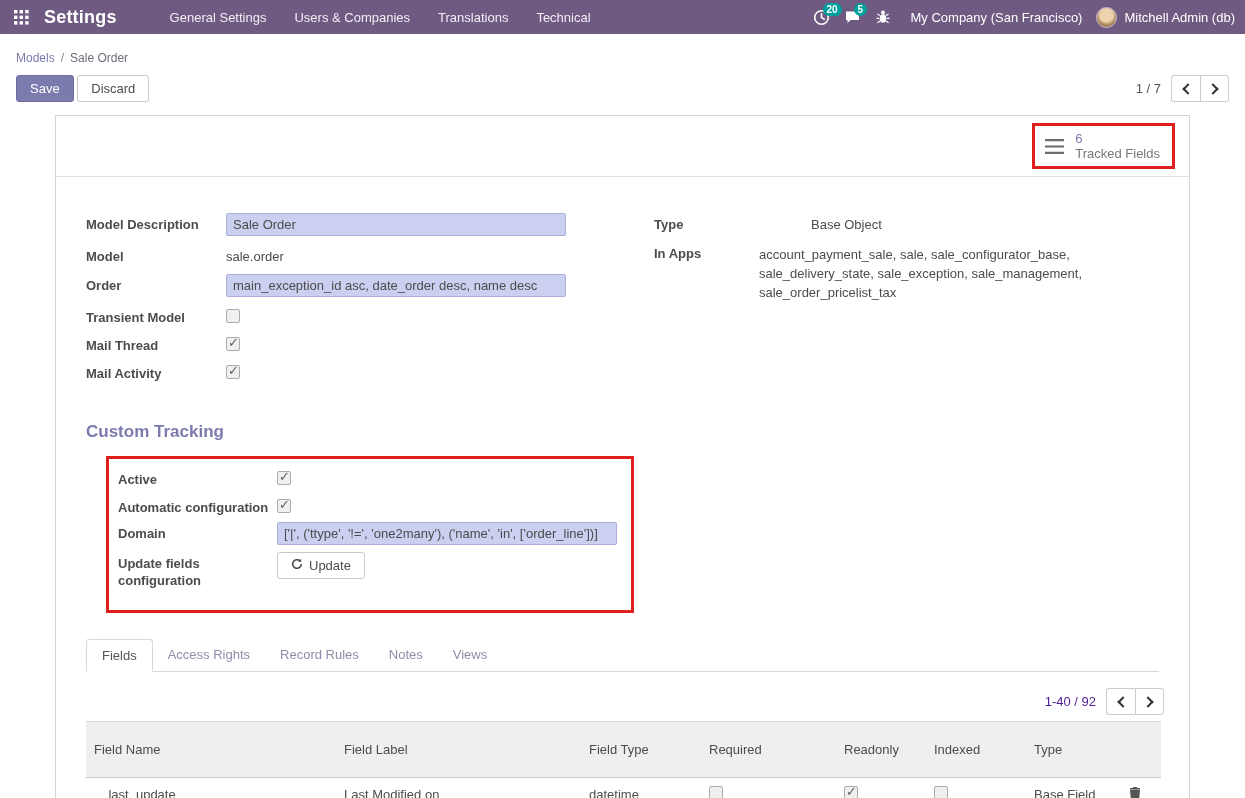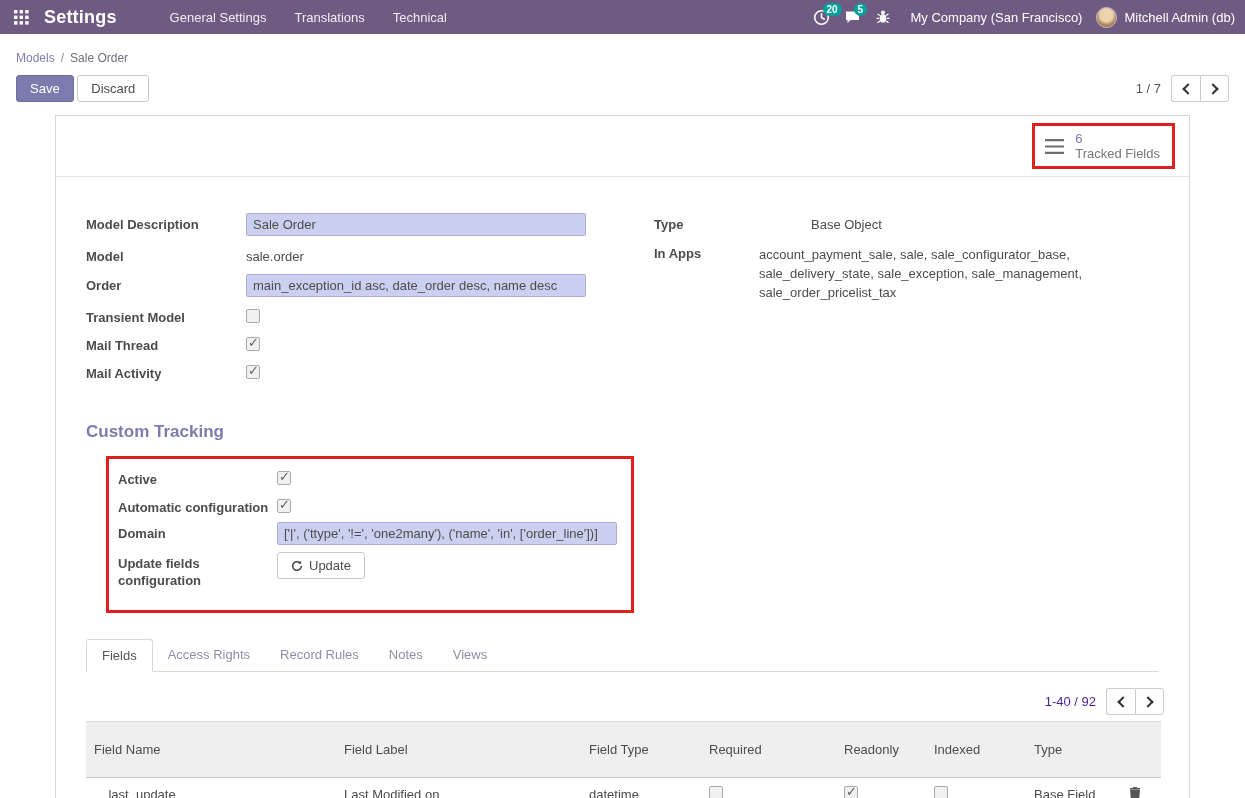--- a/index.html
+++ b/index.html
@@ -48,33 +48,33 @@
   .stat-button { display: flex; align-items: center; gap: 9px; background: #fff; border: none; cursor: pointer;
     padding: 5px 12px 5px 8px; font-family: inherit; }
   .stat-num { color: #7c7bad; font-size: 13px; text-align: left; }
   .stat-label { color: #777; font-size: 13px; text-align: left; }
 
   
   .form-area { padding: 36px 30px 0 30px; display: flex; }
   .col-left { width: 545px; }
   .col-right { flex: 1; padding-left: 23px; }
   .frow { display: flex; align-items: flex-start; margin-bottom: 9px; min-height: 19px; }
-  .flabel { width: 160px; font-weight: bold; color: #4c4c4c; padding-top: 3px; line-height: 17px; }
+  .flabel { width: 140px; font-weight: bold; color: #4c4c4c; padding-top: 3px; line-height: 17px; }
   .fvalue { padding-top: 3px; line-height: 17px; }
   .o-input { width: 340px; height: 23px; background: #ccd0f0; border: 1px solid #abaedb; border-radius: 2px;
     font-family: inherit; font-size: 13px; color: #4c4c4c; padding: 2px 6px; }
   .cb { width: 14px; height: 14px; border: 1px solid #ababab; border-radius: 2px; background: #f0f0f0;
     display: inline-block; position: relative; margin-top: 3px; cursor: pointer; }
   .cb.checked::after { content: "✓"; position: absolute; left: 1px; top: -3px; font-size: 13px; color: #5f5f5f; font-weight: bold; }
   .in-apps { max-width: 400px; line-height: 19px; }
 
   .section-title { color: #7c7bad; font-size: 17px; font-weight: bold; margin: 32px 0 0 30px; }
   .red-group { margin: 14px 0 0 50px; width: 528px; border: 3px solid #e0201f; padding: 9px 0 12px 9px; }
   .red-group .flabel { width: 159px; }
-  .btn-update { display: inline-flex; align-items: center; gap: 6px; background: #fff; border: 1px solid #c9c9c9;
+  .btn-update { display: inline-flex; align-items: flex-start; gap: 6px; background: #fff; border: 1px solid #c9c9c9;
     border-radius: 3px; padding: 5px 13px; font-size: 13px; color: #4c4c4c; cursor: pointer; font-family: inherit; }
 
   
   .tabs { display: flex; margin: 26px 30px 0 30px; border-bottom: 1px solid #d8d8d8; text-align: center; }
   .tab { padding: 8px 15px; font-size: 13px; color: #8e8ea9; cursor: pointer; margin-bottom: -1px; }
   .tab.active { background: #fff; border: 1px solid #d8d8d8; border-bottom-color: #fff; border-radius: 3px 3px 0 0; color: #555; }
 
   .table-pager-row { display: flex; justify-content: flex-end; align-items: center; gap: 10px; margin: 16px 25px 6px 0; color: #4c1d95; }
 
   
@@ -100,20 +100,21 @@
           <rect x="11.2" y="5.6" width="3.4" height="3.4"></rect>
         <rect x="0" y="11.2" width="3.4" height="3.4"></rect>
           <rect x="5.6" y="11.2" width="3.4" height="3.4"></rect>
           <rect x="11.2" y="11.2" width="3.4" height="3.4"></rect>
       </g>
     </svg>
   </span>
   <span class="app-name">Settings</span>
   <div class="nav-menu">
     <span class="nav-item">General Settings</span>
+    <span class="nav-item">Users &amp; Companies</span>
     <span class="nav-item">Translations</span>
     <span class="nav-item">Technical</span>
   </div>
   <div class="systray">
     <span class="tray-icon">
       <svg width="17" height="17" viewBox="0 0 16 16">
         <circle cx="8" cy="8" r="6.4" fill="none" stroke="#fff" stroke-width="1.5"></circle>
         <path d="M8 4.5V8l2.6 1.6" stroke="#fff" stroke-width="1.5" fill="none" stroke-linecap="round"></path>
       </svg>
       <span class="badge">20</span>

